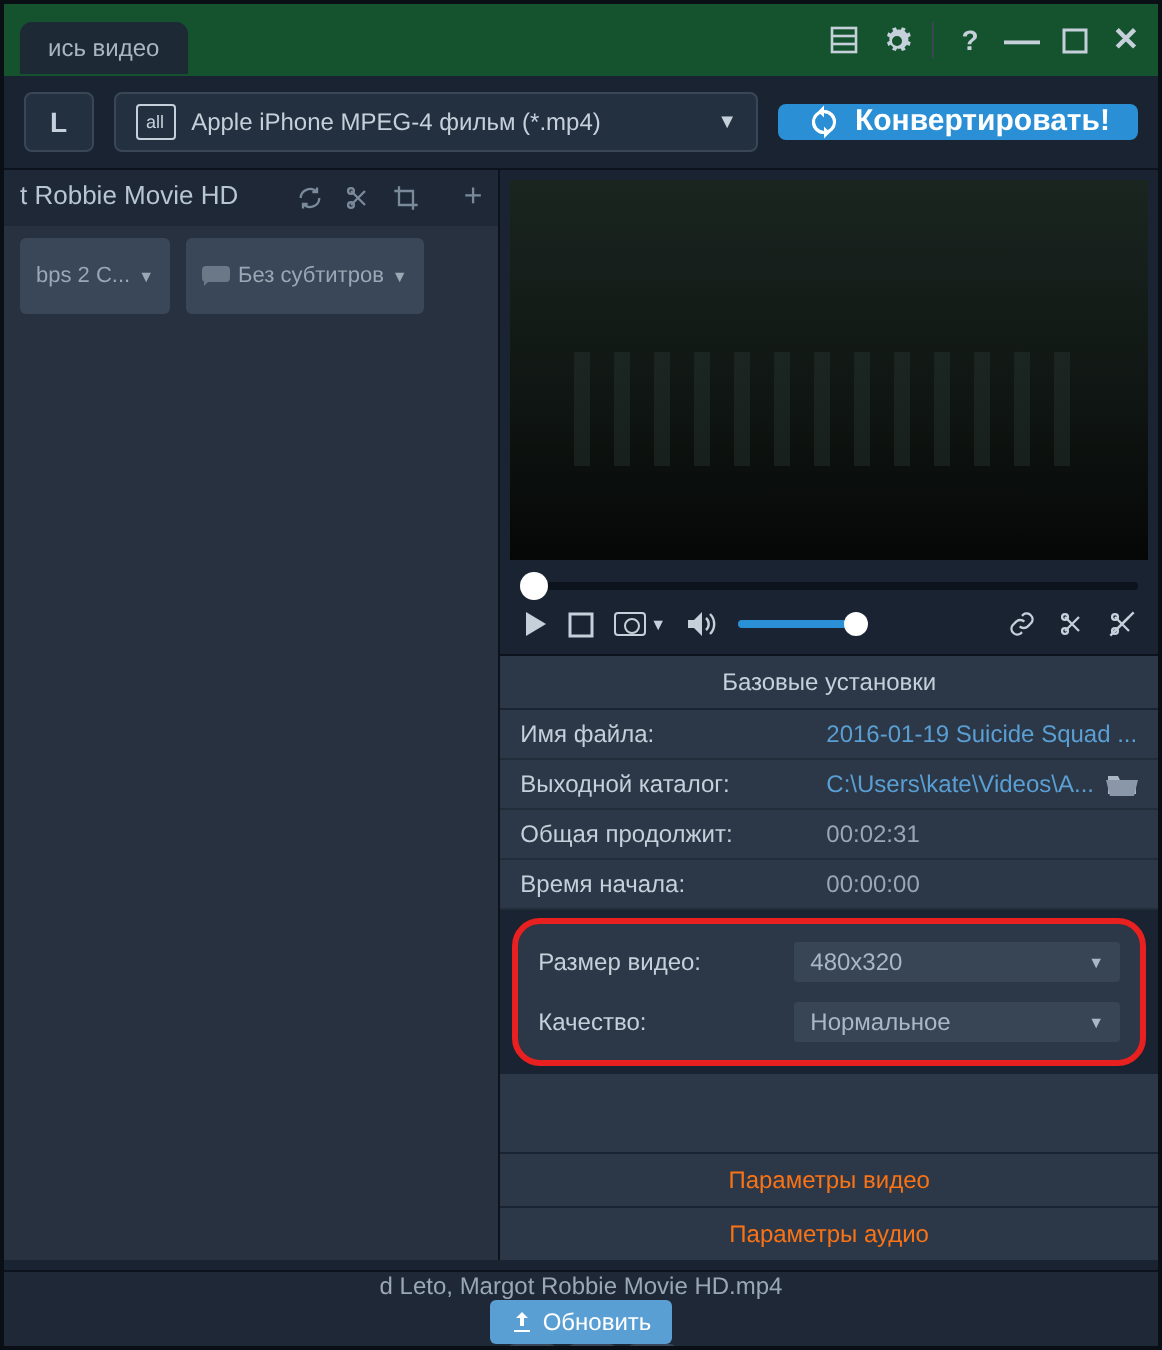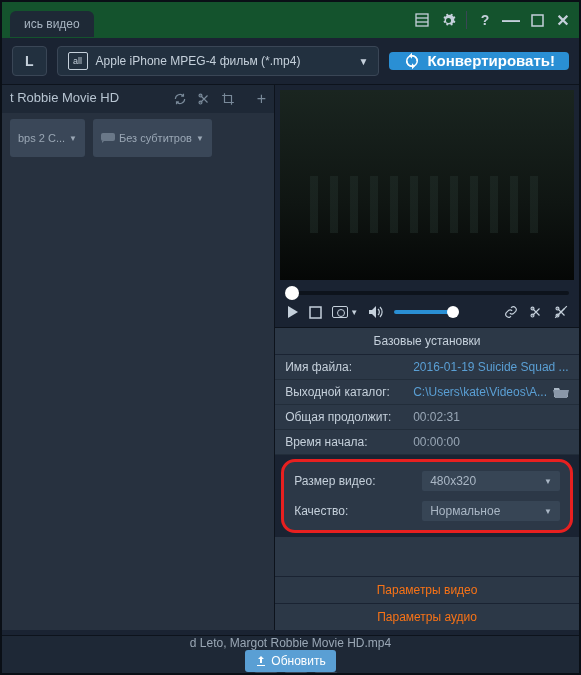--- a/index.html
+++ b/index.html
@@ -34,21 +34,21 @@
 .seek { position: relative; height: 4px; background: #0d131c; border-radius: 2px; }
 .seek-thumb { position: absolute; left: 0; top: -5px; width: 14px; height: 14px; background: #fff; border-radius: 50%; }
 .controls { display: flex; align-items: center; gap: 10px; padding: 8px 10px; }
 .ctl { color: #c5d0db; font-size: 14px; cursor: pointer; }
 .vol { flex: 0 0 60px; height: 4px; background: #2a8fd4; position: relative; border-radius: 2px; }
 .vol::after { content: ""; position: absolute; right: -5px; top: -4px; width: 12px; height: 12px; background: #fff; border-radius: 50%; }
 .controls .sp { flex: 1; }
 .section-title { text-align: center; padding: 6px; background: #2c3847; border-top: 1px solid #0d131c; border-bottom: 1px solid #1a2332; color: #c5d0db; }
 .prop-row { display: flex; align-items: center; padding: 5px 10px; background: #2c3847; border-bottom: 1px solid #222d3a; font-size: 12px; }
 .prop-label { width: 128px; color: #c5d0db; }
-.prop-value { flex: 1; color: #98a6b5; }
+.prop-value { flex: 1; color: #98a6b5; margin-left: 25px; }
 .prop-value.link { color: #5a9fd4; }
 .prop-drop { flex: 1; display: flex; justify-content: space-between; align-items: center; background: #374555; padding: 3px 8px; border-radius: 2px; color: #aab7c5; }
 .folder-ic { margin-left: 6px; color: #aab7c5; cursor: pointer; }
 .highlight-box { border: 3px solid #e82020; border-radius: 14px; margin: 4px 6px; padding: 4px 0; background: #2c3847; }
 .param-btn { text-align: center; padding: 6px; background: #2c3847; border-top: 1px solid #1a2332; color: #f97316; cursor: pointer; }
 .right-spacer { flex: 1; background: #2c3847; }
 .footer { position: absolute; bottom: 0; left: 0; right: 0; height: 38px; background: #1e2836; display: flex; align-items: center; padding: 0 10px; border-top: 1px solid #0d131c; flex-direction: column; }
 .footer-file { flex: 1; color: #9aa7b5; font-size: 12px; }
 .update-btn { background: #5a9fd4; color: #fff; padding: 4px 10px; border-radius: 3px; display: flex; align-items: center; gap: 4px; font-size: 12px; cursor: pointer; }
 .social { display: flex; gap: 6px; margin-left: 10px; }

